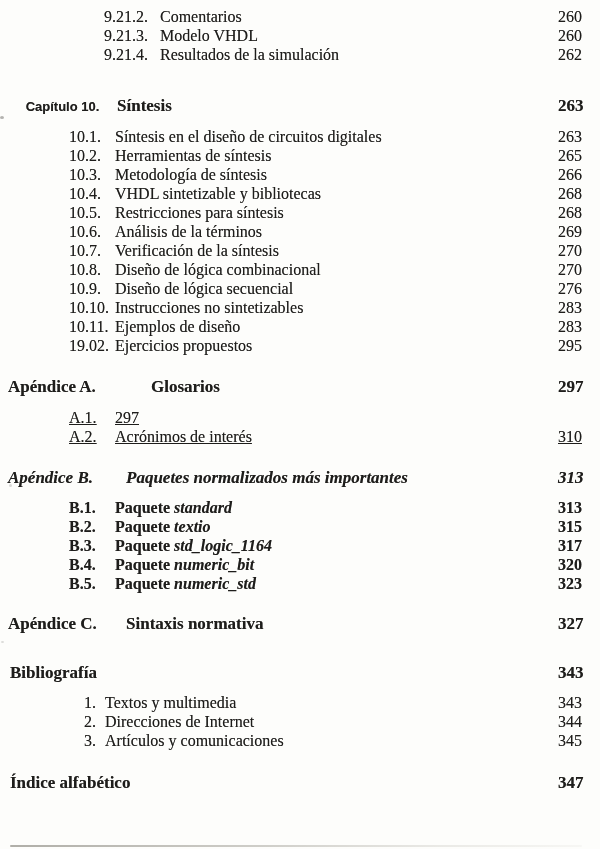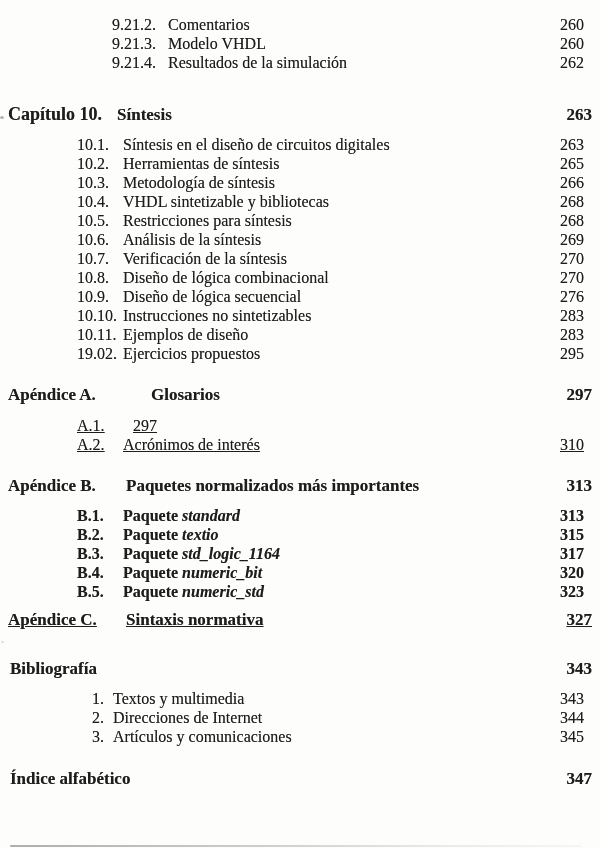--- a/index.html
+++ b/index.html
@@ -23,61 +23,61 @@
     padding:7px 8px 0 0;
     box-sizing:border-box;
   }
   .row{
     display:flex;align-items:baseline;
     font-size:16px;line-height:19px;
     white-space:nowrap;
   }
   .row .num{flex:none;}
   .row .title{flex:1 1 auto;overflow:hidden;}
-  .row .page-num{flex:none;text-align:right;min-width:34px;}
+  .row .page-num{flex:none;min-width:34px;}
 
   
   .sec.l3 .row{padding-left:104px;}
   .sec.l3 .num{width:56px;}
   .sec.l2 .row{padding-left:69px;}
   .sec.l2 .num{width:46px;}
   .sec.bib .row{padding-left:84px;}
   .sec.bib .num{width:21px;}
 
   
   .row.chapter{
     padding-left:8px;
     font-size:17px;line-height:22px;
     font-weight:700;
   }
   .row.chapter .chap-label{flex:none;width:118px;}
   .row.chapter .chap-label.sans{
-    font-family:Liberation Serif, serif;
-    width:109px;font-size:18px;
+    font-family:Liberation Sans, sans-serif;
+    width:109px;font-size:13px;text-align:center;
   }
   .row.chapter .title{flex:1 1 auto;}
   .row.chapter .page-num{font-weight:700;}
 
   
   .row.heading{
     padding-left:10px;
     font-size:17px;line-height:22px;
     font-weight:700;
   }
   .row.heading .page-num{font-weight:700;}
 
   
-  .sec{margin:8px;}
+  .sec{margin:0;}
   .mt-chapter10{margin-top:31px;}
   .mt-list10{margin-top:9px;}
   .mt-appA{margin-top:21px;gap:25px;}
   .mt-listA{margin-top:10px;text-decoration:underline;}
-  .mt-appB{margin-top:21px;}
+  .mt-appB{margin-top:21px;font-style:italic;}
   .mt-listB{margin-top:9px;font-weight:bold;}
-  .mt-appC{margin-top:4px;text-decoration:underline;}
+  .mt-appC{margin-top:20px;}
   .mt-biblio{margin-top:27px;}
   .mt-listBib{margin-top:9px;}
   .mt-indice{margin-top:22px;}
 
   .it{font-style:italic;}
 
   .bottom-rule{
     position:absolute;left:10px;top:845px;height:2px;width:572px;
     background:linear-gradient(to right,
       rgba(150,148,140,.75) 0%,
@@ -141,21 +141,21 @@
           <span class="title"><span>VHDL sintetizable y bibliotecas</span></span>
           <span class="page-num">268</span>
         </div>
         <div class="row">
           <span class="num">10.5.</span>
           <span class="title"><span>Restricciones para síntesis</span></span>
           <span class="page-num">268</span>
         </div>
         <div class="row">
           <span class="num">10.6.</span>
-          <span class="title"><span>Análisis de la síntesis</span></span>
+          <span class="title"><span>Análisis de la términos</span></span>
           <span class="page-num">269</span>
         </div>
         <div class="row">
           <span class="num">10.7.</span>
           <span class="title"><span>Verificación de la síntesis</span></span>
           <span class="page-num">270</span>
         </div>
         <div class="row">
           <span class="num">10.8.</span>
           <span class="title"><span>Diseño de lógica combinacional</span></span>

